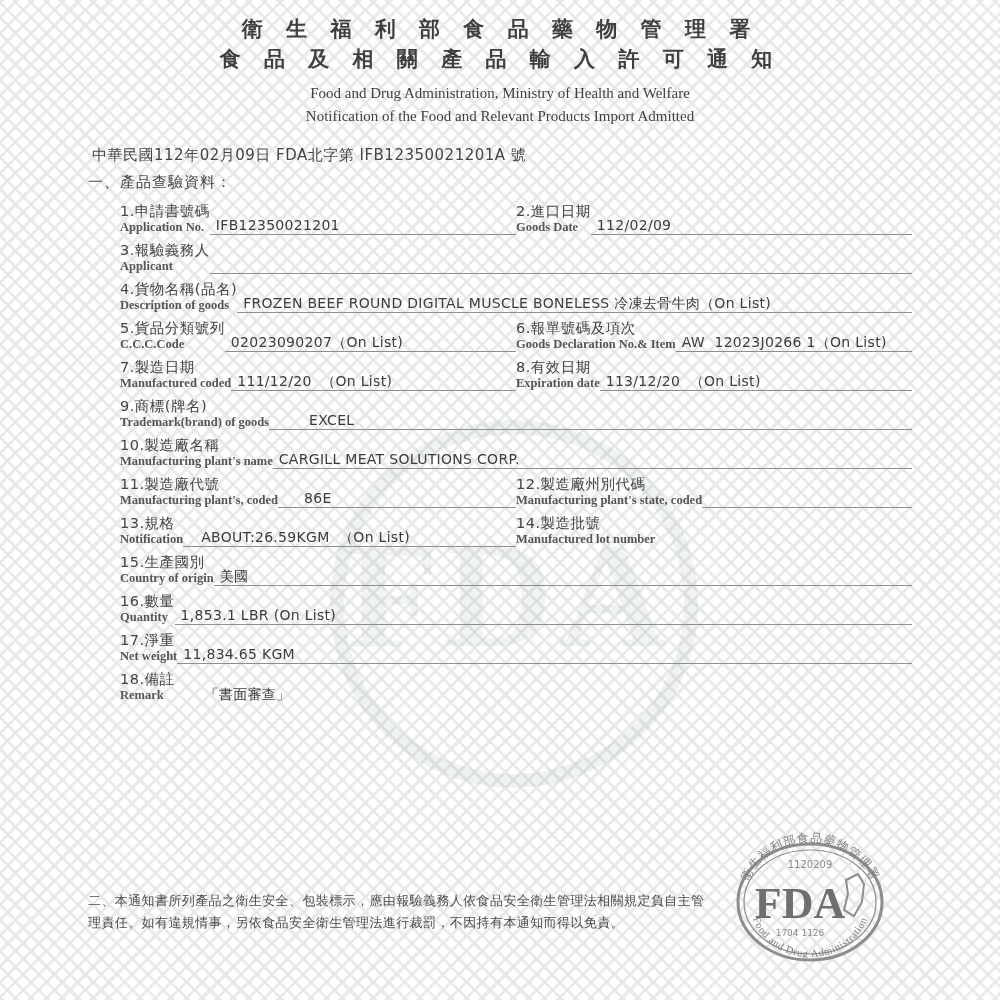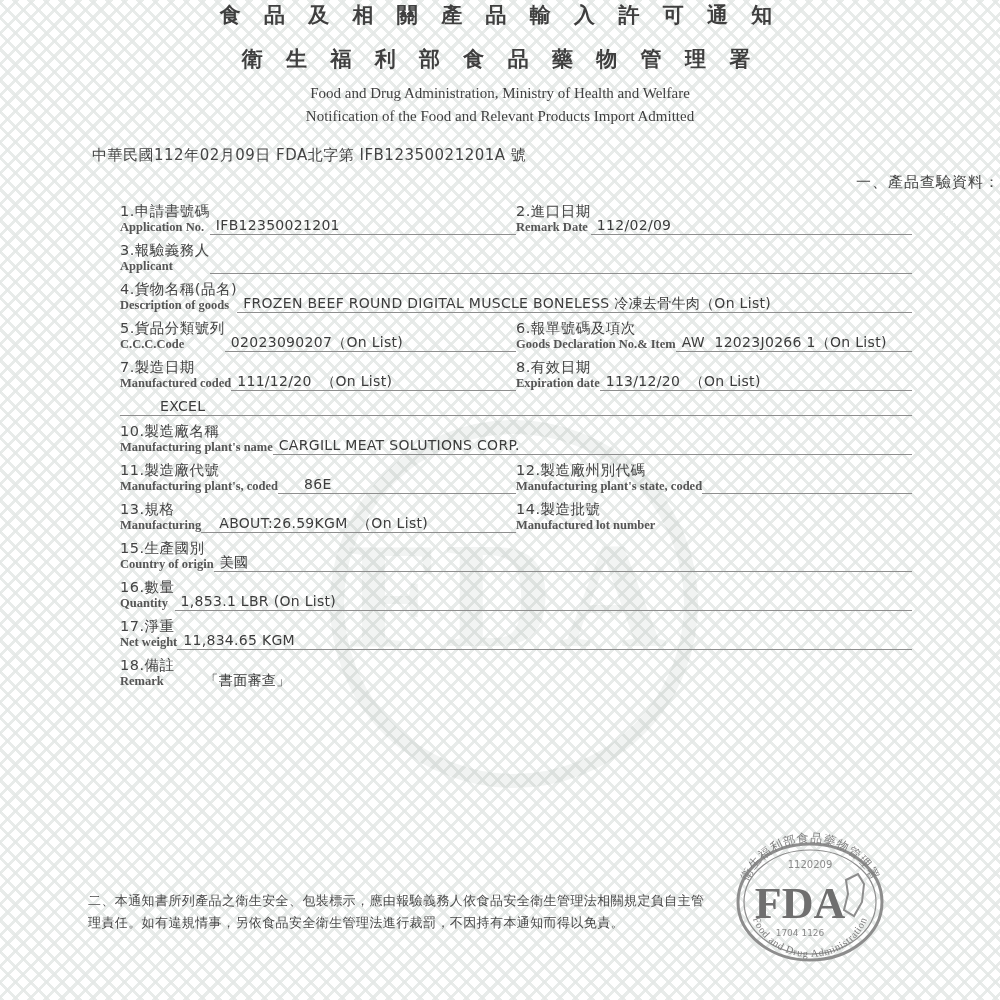--- a/index.html
+++ b/index.html
@@ -87,21 +87,20 @@
     letter-spacing: 0.5px;
     font-family: "DejaVu Sans", sans-serif;
     color: #444;
   }
   .sec-title {
     margin: 8px 0 0 88px;
     font-size: 15px;
     font-family: "DejaVu Sans", sans-serif;
     color: #444;
     letter-spacing: 1px;
-    text-align: right;
   }
 
   .fields {
     position: relative;
     margin: 4px 0 0 0;
     padding: 0 88px 0 120px;
   }
 
   .row {
     display: flex;
@@ -184,22 +183,22 @@
 </style>
 </head>
 <body>
 
 <div class="page">
   <div class="content">
 
     <div class="ghost-ring"></div>
     <div class="ghost-mark">FDA</div>
 
+    <div class="hdr-cn l1">衛 生 福 利 部 食 品 藥 物 管 理 署</div>
     <div class="hdr-cn">食 品 及 相 關 產 品 輸 入 許 可 通 知</div>
-    <div class="hdr-cn l1">衛 生 福 利 部 食 品 藥 物 管 理 署</div>
     <div class="hdr-en">Food and Drug Administration, Ministry of Health and Welfare</div>
     <div class="hdr-en" style="margin-top:0">Notification of the Food and Relevant Products Import Admitted</div>
 
     <div class="docline">中華民國112年02月09日  FDA北字第  IFB12350021201A  號</div>
     <div class="sec-title">一、產品查驗資料：</div>
 
     <div class="fields">
 
       <div class="row">
         <div class="fld half">
@@ -211,21 +210,21 @@
             <div class="stack">
               <div class="val">IFB12350021201</div>
               <div class="uline"></div>
             </div>
           </div>
         </div>
         <div class="fld half">
           <div class="inner">
             <div class="lab">
               <span class="zh"><span>2.</span><span>進口日期</span></span>
-              <span class="en">Remark Date</span>
+              <span class="en">Goods Date</span>
             </div>
             <div class="stack">
               <div class="val">112/02/09</div>
               <div class="uline"></div>
             </div>
           </div>
         </div>
       </div>
 
       <div class="row">
@@ -308,20 +307,24 @@
               <div class="val">113/12/20  （On List)</div>
               <div class="uline"></div>
             </div>
           </div>
         </div>
       </div>
 
       <div class="row">
         <div class="fld full">
           <div class="inner">
+            <div class="lab">
+              <span class="zh"><span>9.</span><span>商標(牌名)</span></span>
+              <span class="en">Trademark(brand) of goods</span>
+            </div>
             <div class="stack">
               <div class="val" style="padding-left:40px">EXCEL</div>
               <div class="uline"></div>
             </div>
           </div>
         </div>
       </div>
 
       <div class="row">
         <div class="fld full">
@@ -363,21 +366,21 @@
             </div>
           </div>
         </div>
       </div>
 
       <div class="row">
         <div class="fld half">
           <div class="inner">
             <div class="lab">
               <span class="zh"><span>13.</span><span>規格</span></span>
-              <span class="en">Manufacturing</span>
+              <span class="en">Notification</span>
             </div>
             <div class="stack">
               <div class="val" style="padding-left:18px">ABOUT:26.59KGM  （On List)</div>
               <div class="uline"></div>
             </div>
           </div>
         </div>
         <div class="fld half">
           <div class="inner">
             <div class="lab">

